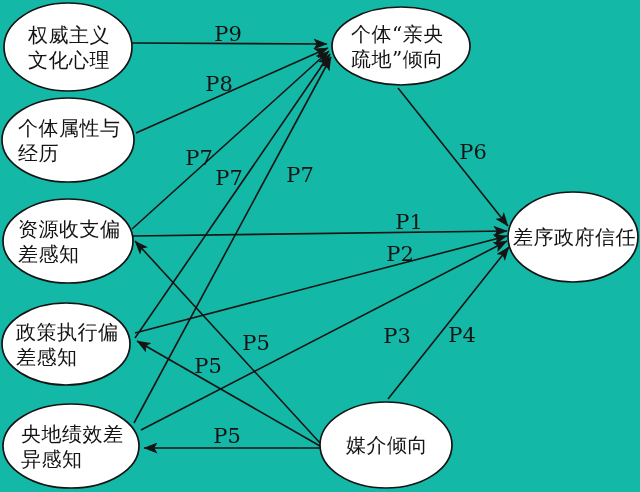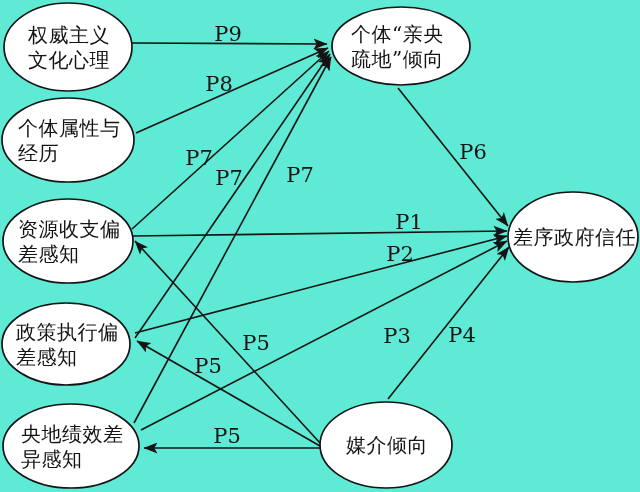--- a/index.html
+++ b/index.html
@@ -4,21 +4,21 @@
 <style>
   html, body {
     margin: 0;
     padding: 0;
     background: #ffffff;
   }
   .stage {
     position: relative;
     width: 640px;
     height: 492px;
-    background: #5eead4;
+    background: #14b8a6;
     overflow: hidden;
     font-family: "DejaVu Serif", "Liberation Serif", serif;
   }
   svg text {
     font-family: "DejaVu Serif", "Liberation Serif", serif;
     fill: #141414;
   }
   .node-label {
     font-size: 20px;
     letter-spacing: 0.5px;

